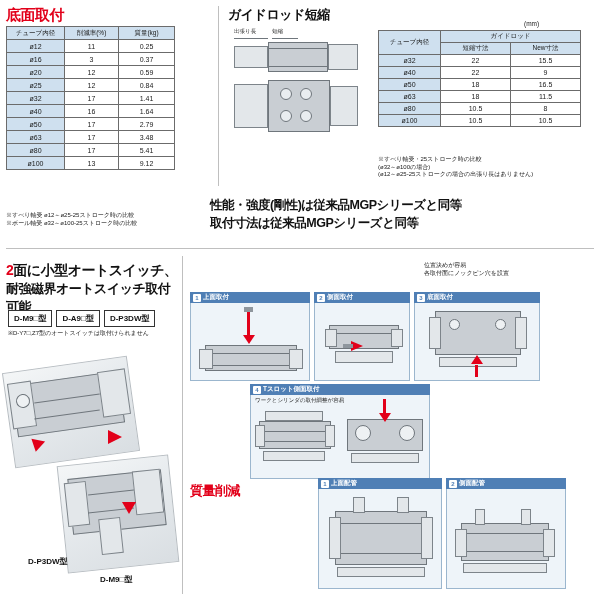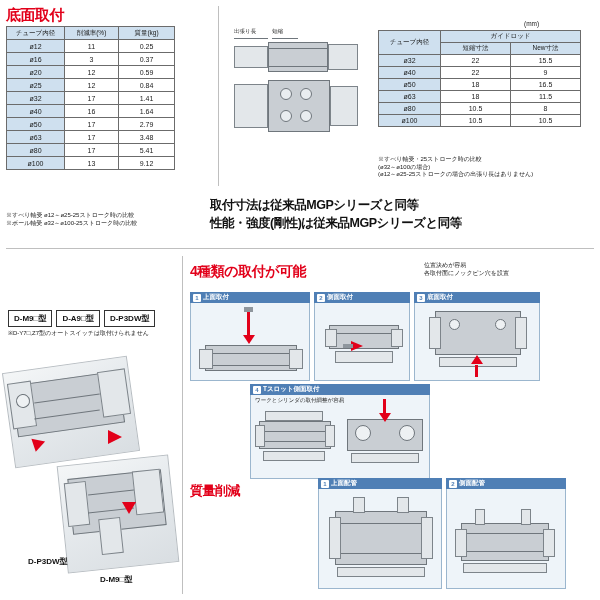--- a/index.html
+++ b/index.html
@@ -183,20 +183,21 @@
   </tbody>
     </table>
 
   <div class="abs mass-notes">
     <div class="tiny">※すべり軸受 ø12～ø25-25ストローク時の比較</div>
     <div class="tiny">※ボール軸受 ø32～ø100-25ストローク時の比較</div>
   </div>
 
   <div class="abs vdivider" style="left:218px; top:6px; height:180px;"></div>
 
+  <div class="abs title-guide">ガイドロッド短縮</div>
 
   <div class="abs" style="left:228px; top:28px; width:140px; height:120px;">
     <div class="xtiny abs" style="left:6px; top:0;">出張り長</div>
     <div class="xtiny abs" style="left:44px; top:0;">短縮</div>
 
     <div class="mline abs" style="left:6px; top:10px; width:34px; height:1px;"></div>
     <div class="mline abs" style="left:44px; top:10px; width:26px; height:1px;"></div>
 
     <div class="mb2 abs" style="left:6px; top:18px; width:34px; height:22px;"></div>
     <div class="mb abs" style="left:40px; top:14px; width:60px; height:30px;"></div>
@@ -258,28 +259,34 @@
   </tbody>
     </table>
 
   <div class="abs guide-notes">
     <div class="tiny">※すべり軸受・25ストローク時の比較</div>
     <div class="tiny">(ø32～ø100の場合)</div>
     <div class="tiny">(ø12～ø25-25ストロークの場合の出張り長はありません)</div>
   </div>
 
   <div class="abs mid-statement">
+    <div>性能・強度(剛性)は従来品MGPシリーズと同等</div>
     <div>取付寸法は従来品MGPシリーズと同等</div>
-    <div>性能・強度(剛性)は従来品MGPシリーズと同等</div>
   </div>
 
   <div class="abs divider" style="left:6px; top:248px; width:588px;"></div>
 
   <div class="abs vdivider" style="left:182px; top:256px; height:338px;"></div>
 
+  <div class="abs" style="left:6px; top:262px; width:172px;">
+    <div class="num-head">
+      <span>2</span><span class="blk">面に小型オートスイッチ、</span>
+    </div>
+    <div class="num-head blk" style="color:#111; font-size:13px;">耐強磁界オートスイッチ取付可能</div>
+  </div>
 
   <div class="abs badge-row">
     <div class="badge">D-M9□型</div>
     <div class="badge">D-A9□型</div>
     <div class="badge">D-P3DW型</div>
   </div>
 
   <div class="abs tiny" style="left:8px; top:330px; width:175px;">※D-Y7□,Z7型のオートスイッチは取付けられません</div>
 
   <div class="abs" style="left:4px; top:342px; width:178px; height:248px;">
@@ -307,23 +314,20 @@
       <div style="width:0;height:0;border-top:7px solid transparent;border-bottom:7px solid transparent;border-left:14px solid #e2001a;"></div>
     </div>
     <div class="abs" style="left:118px; top:160px;">
       <div style="width:0;height:0;border-left:7px solid transparent;border-right:7px solid transparent;border-top:12px solid #e2001a;"></div>
     </div>
 
     <div class="cap" style="left:24px; top:214px;">D-P3DW型</div>
     <div class="cap" style="left:96px; top:232px;">D-M9□型</div>
   </div>
 
-  <div class="abs" style="left:190px; top:262px;">
-    <span class="num-head">4</span><span class="num-head blk">種類の取付が可能</span>
-  </div>
 
   <div class="abs tiny" style="left:424px; top:262px; width:168px;">
     <div>位置決めが容易</div>
     <div>各取付面にノックピン穴を設置</div>
   </div>
 
   <div class="card" style="left:190px; top:292px; width:120px;">
     <div class="card-head">
       <span class="cnum">1</span>
       <span>上面取付</span>

